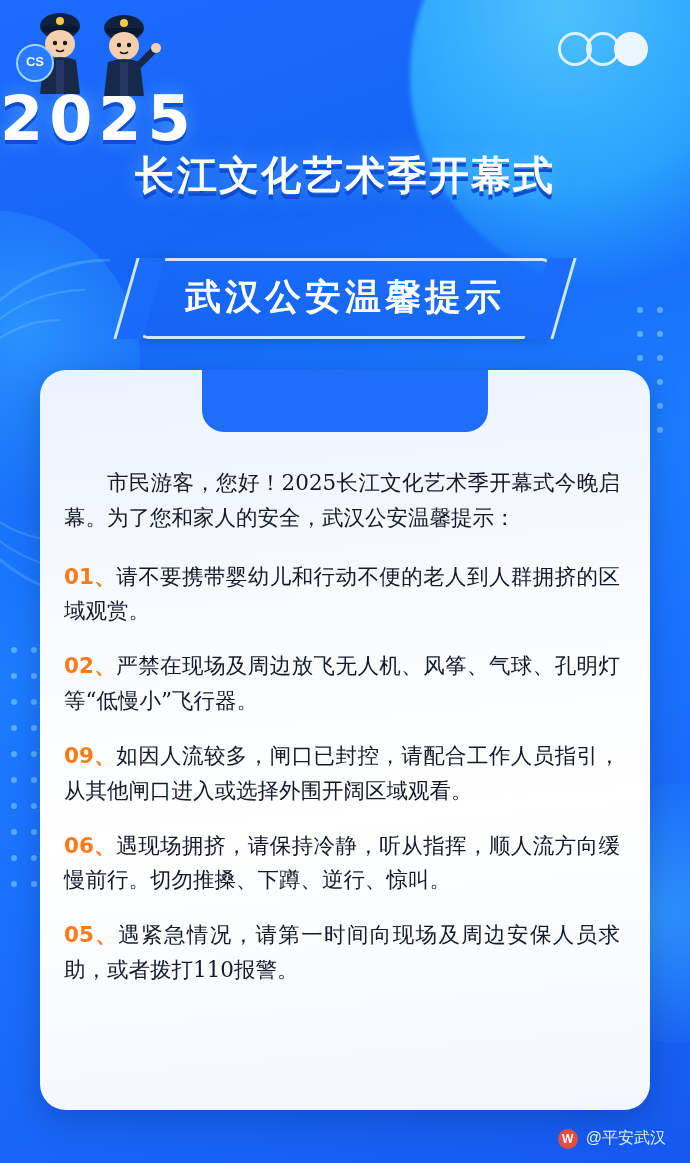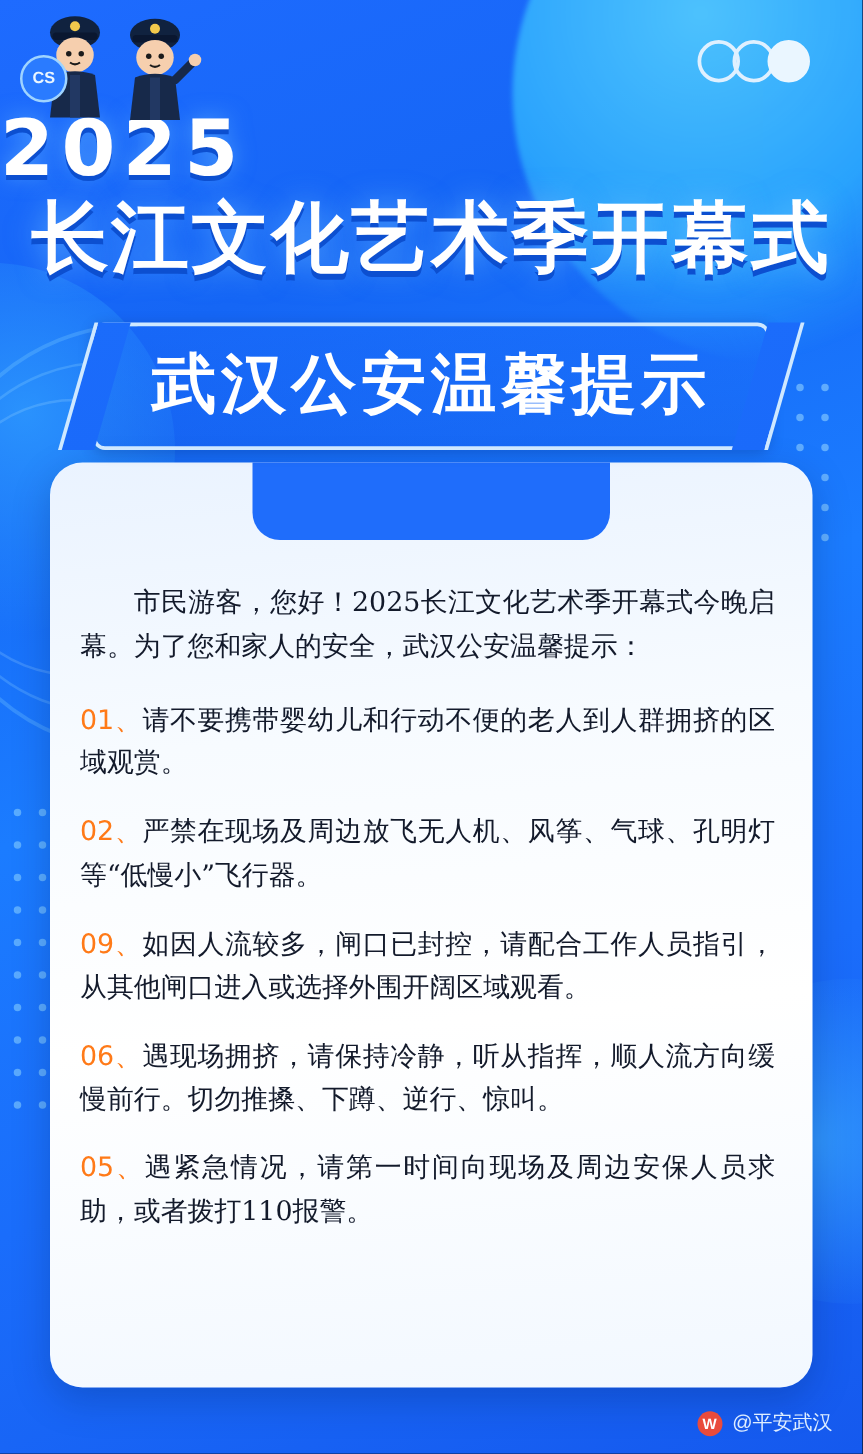--- a/index.html
+++ b/index.html
@@ -110,42 +110,42 @@
     color: #ffffff;
     text-shadow: 0 4px 0 #0c4fd0, 0 0 18px rgba(120,200,255,.55);
     font-family: "DejaVu Sans", sans-serif;
     z-index: 5;
   }
   .title-main {
     position: absolute;
     top: 148px;
     left: 0; right: 0;
     text-align: center;
-    font-size: 62px;
+    font-size: 40px;
     font-weight: bold;
     letter-spacing: 2px;
     color: #ffffff;
     text-shadow: 0 5px 0 #0c4fd0, 0 0 22px rgba(120,200,255,.6);
     z-index: 5;
     white-space: nowrap;
   }
   .subtitle-wrap {
     position: absolute;
     top: 258px;
     left: 50%;
     transform: translateX(-50%);
     z-index: 5;
   }
   .subtitle {
     position: relative;
     padding: 12px 44px 14px 44px;
     border: 3px solid #cfe8ff;
     border-radius: 10px;
     color: #ffffff;
-    font-size: 52px;
+    font-size: 36px;
     font-weight: bold;
     letter-spacing: 4px;
     white-space: nowrap;
     background: linear-gradient(180deg, rgba(30,110,255,.25), rgba(20,80,230,.25));
     box-shadow: 0 2px 10px rgba(0,30,90,.25);
   }
   .subtitle::before,
   .subtitle::after {
     content: "";
     position: absolute;
@@ -190,21 +190,21 @@
     font-size: 21.5px;
     line-height: 1.62;
   }
   .para {
     margin: 0 0 20px 0;
     text-align: justify;
   }
   .para.intro { text-indent: 2em; margin-bottom: 24px; }
   .num {
     color: #ff7a18;
-    font-weight: normal;
+    font-weight: bold;
     font-family: "DejaVu Sans", sans-serif;
     letter-spacing: 0px;
   }
 
   
   .footer {
     position: absolute;
     right: 24px;
     bottom: 14px;
     display: flex;

